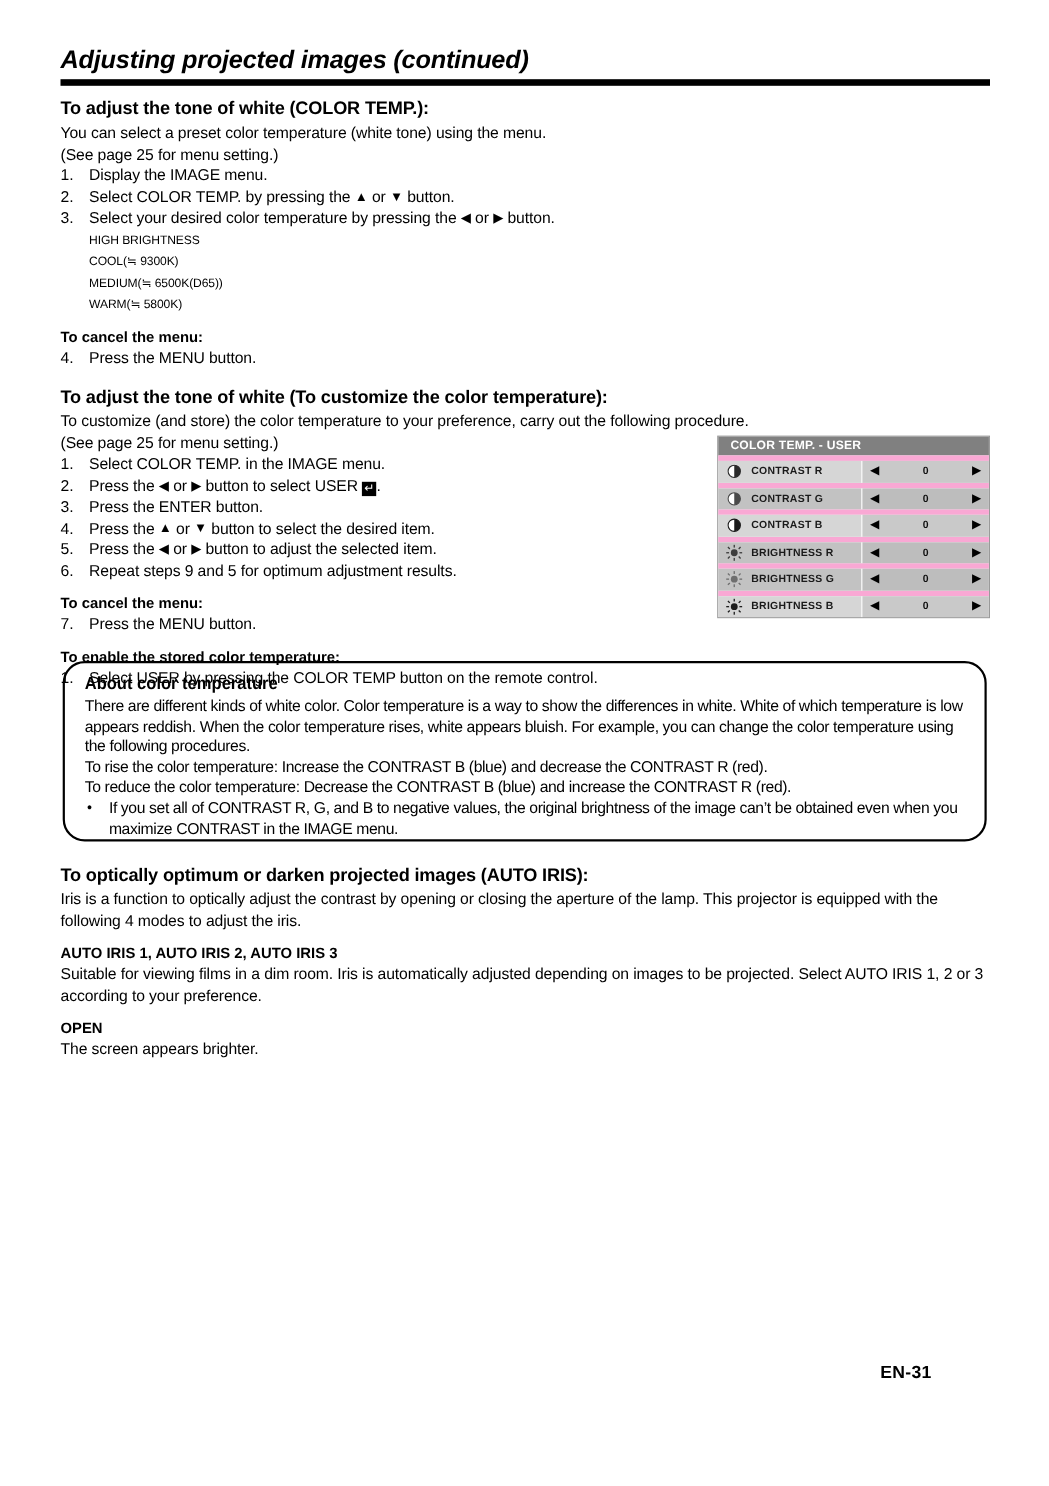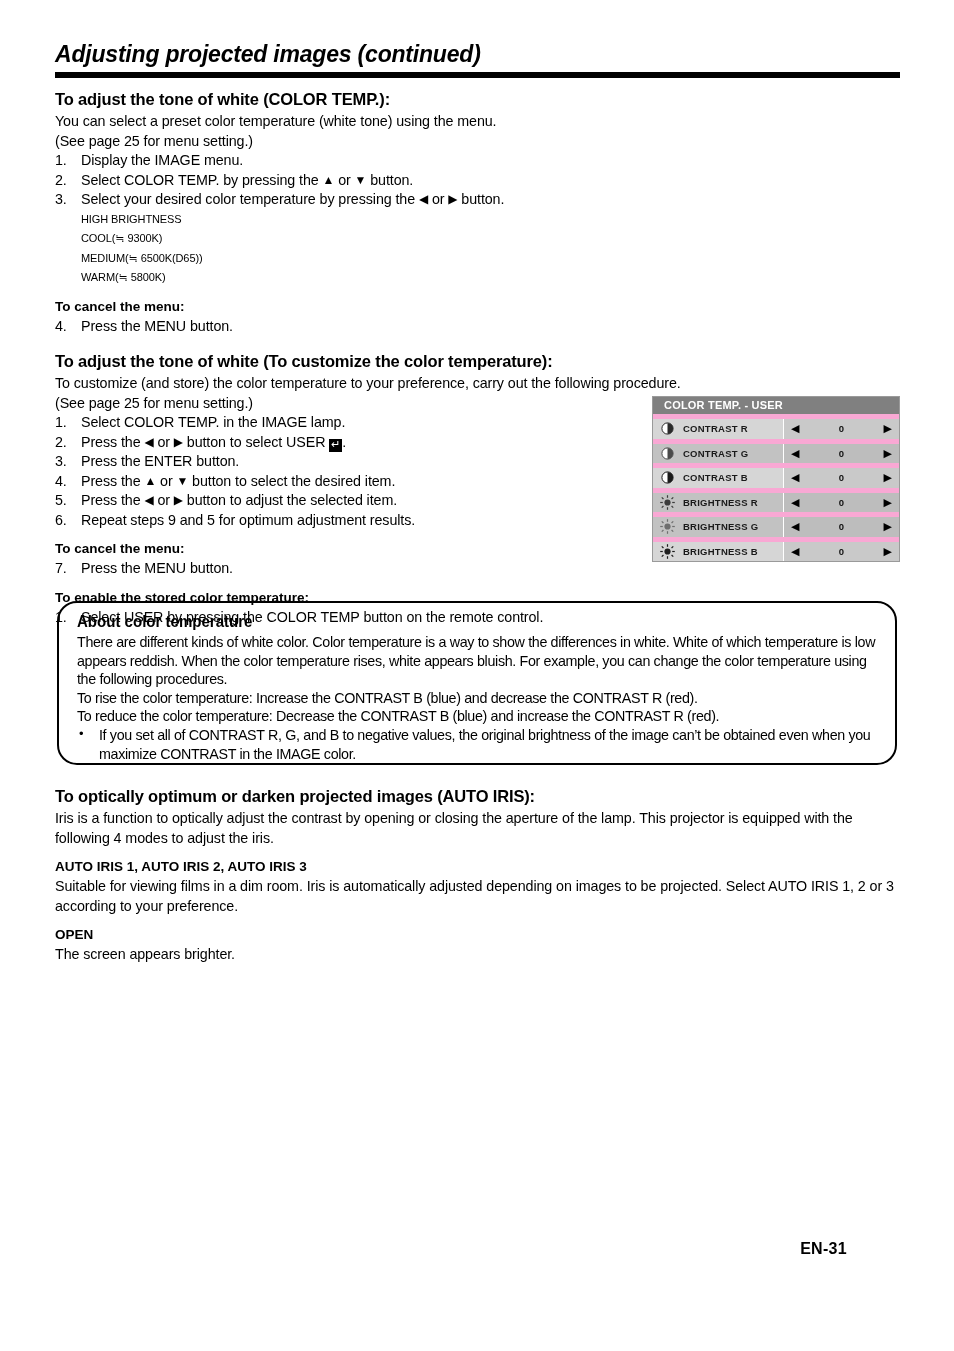--- a/index.html
+++ b/index.html
@@ -294,21 +294,21 @@
     </ul>
 
     <div class="gap-md"></div>
 
     <h2 class="section-heading">To adjust the tone of white (To customize the color temperature):</h2>
     <p class="body-text">To customize (and store) the color temperature to your preference, carry out the following procedure.</p>
     <p class="body-text">(See page 25 for menu setting.)</p>
 
     <ul class="num-list">
       <li>
-        <span class="num">1.</span><span>Select COLOR TEMP. in the IMAGE lamp.</span>
+        <span class="num">1.</span><span>Select COLOR TEMP. in the IMAGE menu.</span>
       </li>
       <li>
         <span class="num">2.</span><span>Press the </span><span class="tri">◀</span><span> or </span><span class="tri">▶</span><span> button to select USER </span><span class="enter-key">↵</span><span>.</span>
       </li>
       <li>
         <span class="num">3.</span><span>Press the ENTER button.</span>
       </li>
       <li>
         <span class="num">4.</span><span>Press the </span><span class="tri">▲</span><span> or </span><span class="tri">▼</span><span> button to select the desired item.</span>
       </li>
@@ -468,21 +468,21 @@
     </div>
   </div>
 
   <div class="about-box">
     <h3 class="about-title">About color temperature</h3>
     <p>There are different kinds of white color. Color temperature is a way to show the differences in white. White of which temperature is low appears reddish. When the color temperature rises, white appears bluish. For example, you can change the color temperature using the following procedures.</p>
     <p>To rise the color temperature: Increase the CONTRAST B (blue) and decrease the CONTRAST R (red).</p>
     <p>To reduce the color temperature: Decrease the CONTRAST B (blue) and increase the CONTRAST R (red).</p>
     <ul class="about-bullets">
       <li>
-        <span class="dot">•</span><span>If you set all of CONTRAST R, G, and B to negative values, the original brightness of the image can’t be obtained even when you maximize CONTRAST in the IMAGE color.</span>
+        <span class="dot">•</span><span>If you set all of CONTRAST R, G, and B to negative values, the original brightness of the image can’t be obtained even when you maximize CONTRAST in the IMAGE menu.</span>
       </li>
     </ul>
   </div>
 
   <div class="lower">
     <h2 class="section-heading">To optically optimum or darken projected images (AUTO IRIS):</h2>
     <p class="body-text">Iris is a function to optically adjust the contrast by opening or closing the aperture of the lamp. This projector is equipped with the following 4 modes to adjust the iris.</p>
     <h3 class="sub-heading">AUTO IRIS 1, AUTO IRIS 2, AUTO IRIS 3</h3>
     <p class="body-text">Suitable for viewing films in a dim room. Iris is automatically adjusted depending on images to be projected. Select AUTO IRIS 1, 2 or 3 according to your preference.</p>
     <h3 class="sub-heading">OPEN</h3>

